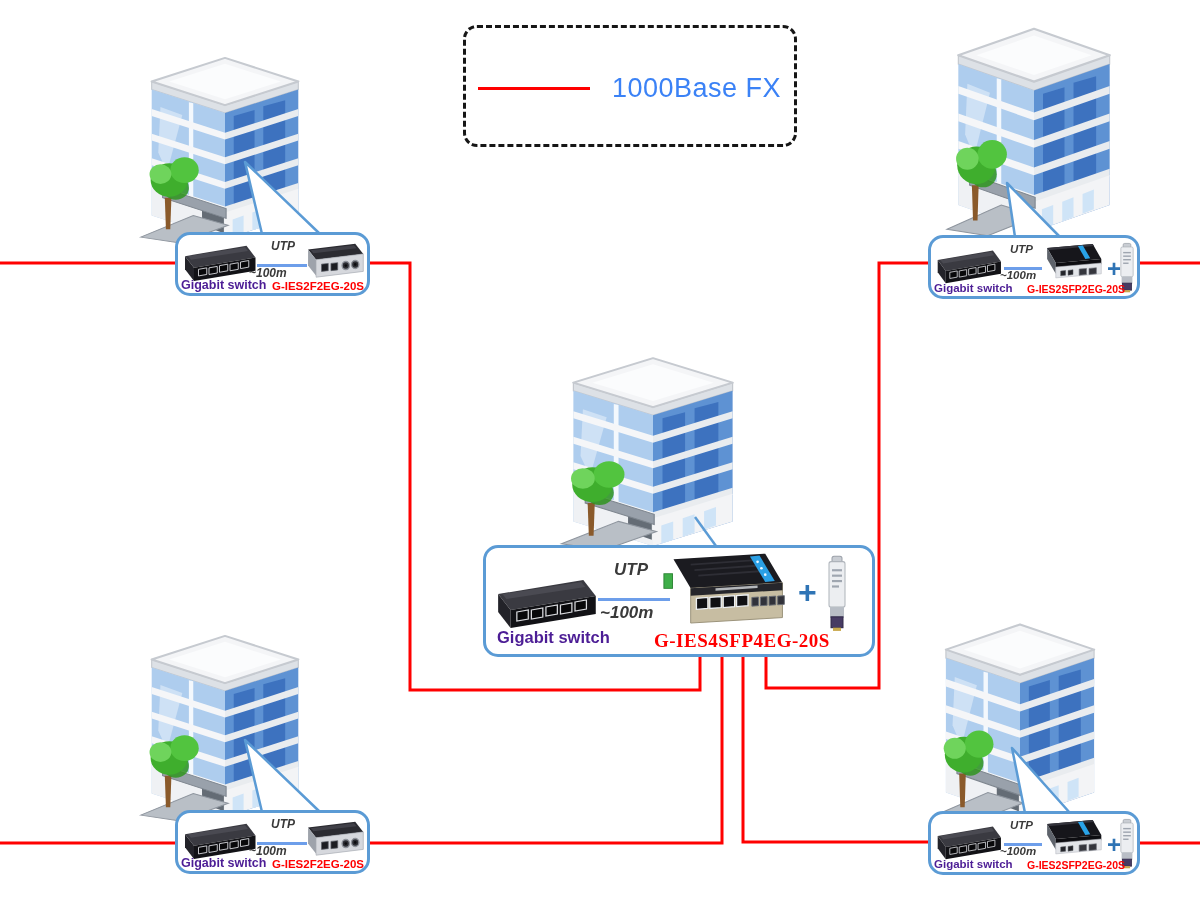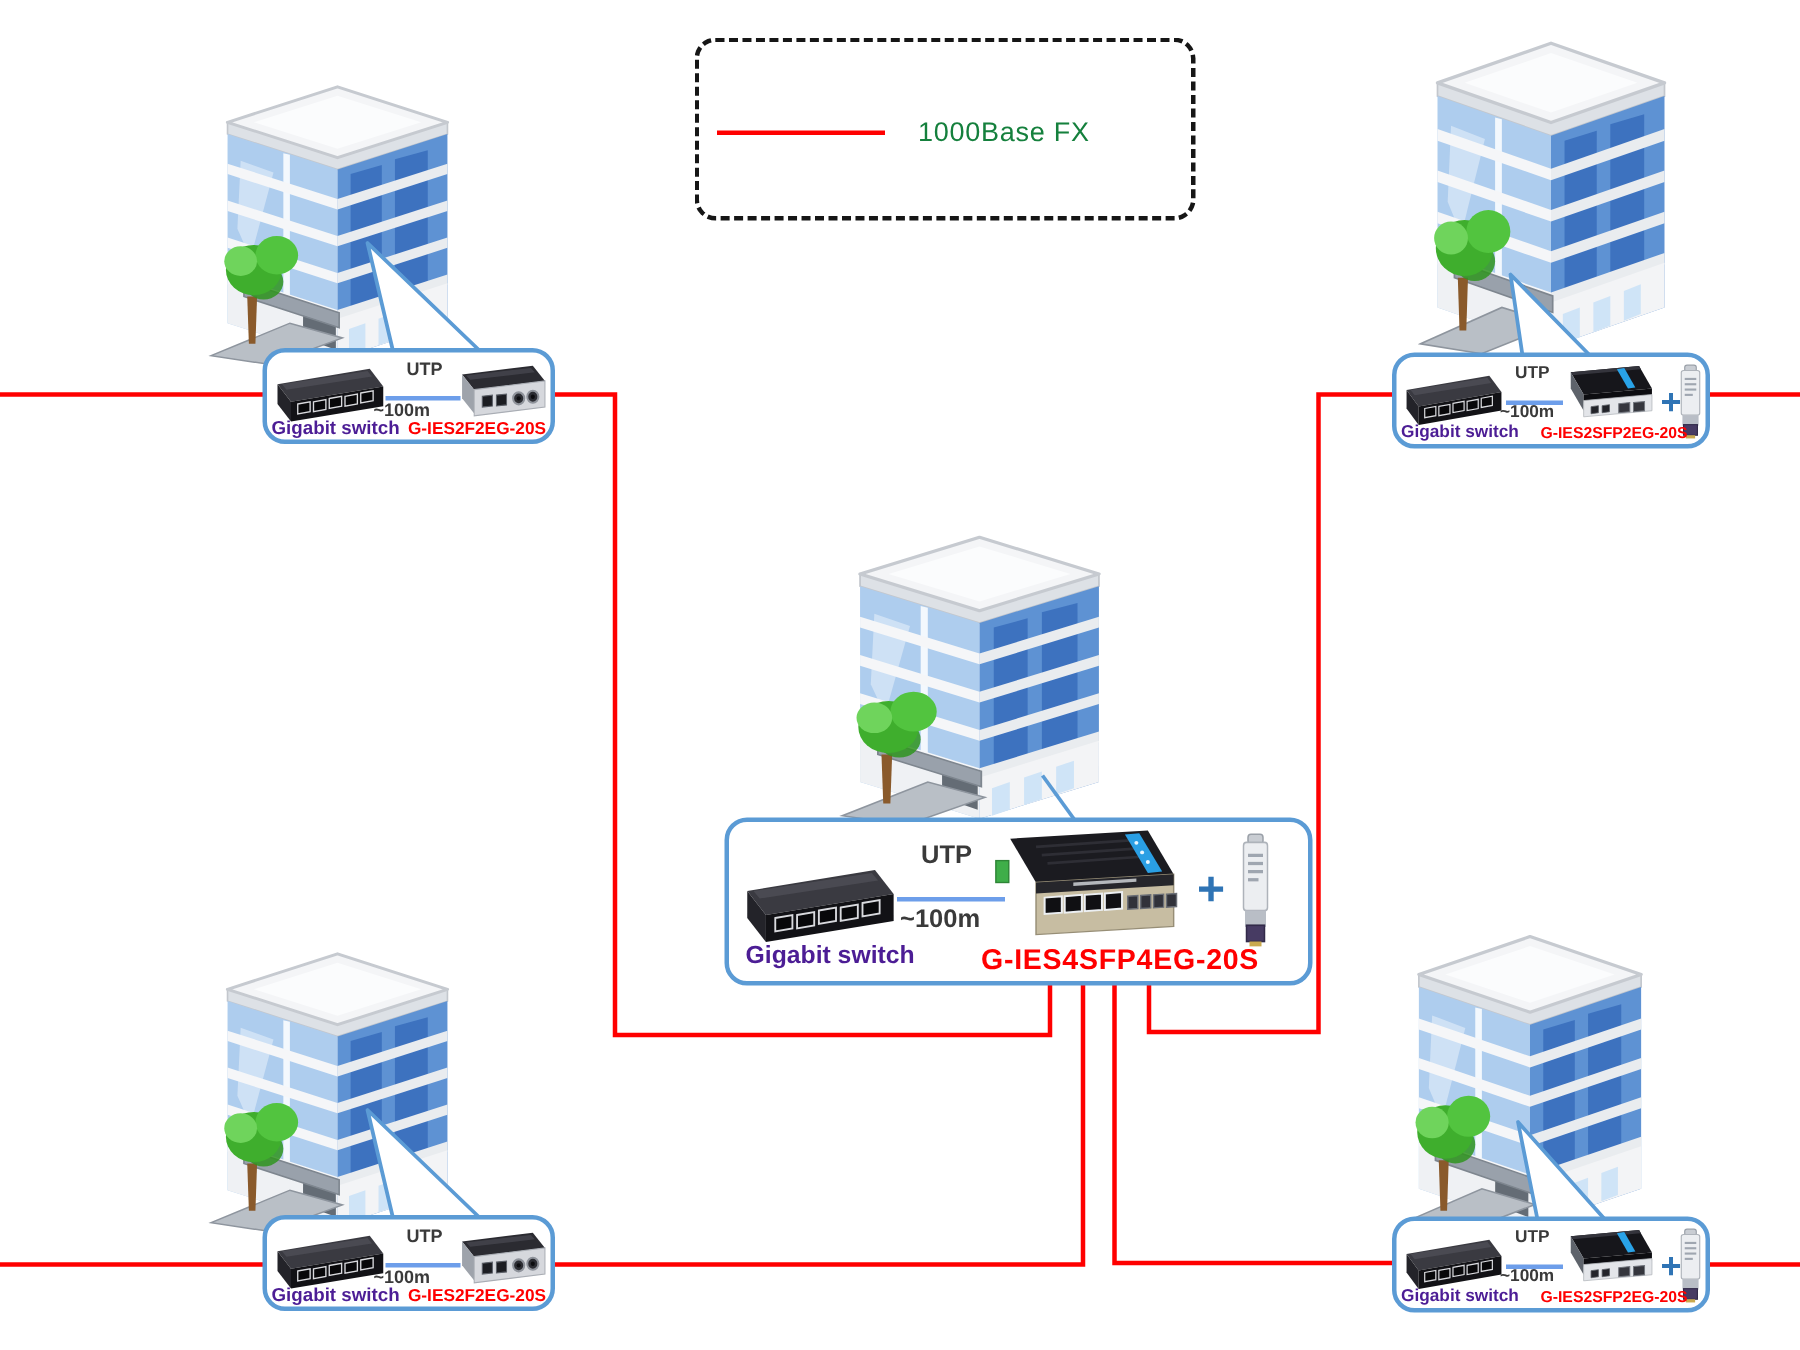--- a/index.html
+++ b/index.html
@@ -5,21 +5,21 @@
   html,body{margin:0;padding:0;background:#fff;}
   body{font-family:"Liberation Sans","DejaVu Sans",sans-serif;}
   #canvas{position:relative;width:1200px;height:900px;background:#ffffff;overflow:hidden;}
 
   
   .legend{position:absolute;left:463px;top:25px;width:334px;height:122px;
     border:3px dashed #161616;border-radius:14px;box-sizing:border-box;
     display:flex;flex-direction:column;justify-content:center;gap:16px;padding:4px 0 0 12px;}
   .legend-row{display:flex;align-items:center;gap:22px;}
   .legend-line{width:112px;height:3px;background:#ff0000;flex:none;}
-  .legend-label{font-size:18px;color:#15803d;letter-spacing:0.5px;white-space:nowrap;}
+  .legend-label{font-size:27px;color:#3b82f6;letter-spacing:0.5px;white-space:nowrap;}
 
   
   .building{position:absolute;}
   .b-tl{left:132px;top:50px;width:186px;height:195px;}
   .b-tr{left:938px;top:20px;width:192px;height:218px;}
   .b-c {left:552px;top:350px;width:202px;height:202px;}
   .b-bl{left:132px;top:628px;width:186px;height:195px;}
   .b-br{left:926px;top:616px;width:188px;height:208px;}
 
   
@@ -32,21 +32,21 @@
   
   .callout{position:absolute;background:#fff;border:3px solid #5b9bd5;border-radius:15px;box-sizing:border-box;}
   .c-tl{left:175px;top:232px;width:195px;height:64px;}
   .c-tr{left:928px;top:235px;width:212px;height:64px;}
   .c-c {left:483px;top:545px;width:392px;height:112px;}
   .c-bl{left:175px;top:810px;width:195px;height:64px;}
   .c-br{left:928px;top:811px;width:212px;height:64px;}
   .callout *{position:absolute;}
 
   .sw-label{font-weight:bold;color:#4c1d95;white-space:nowrap;}
-  .utp,.dist{font-weight:bold;color:#3a3a3a;white-space:nowrap;}
+  .utp,.dist{font-weight:bold;color:#3a3a3a;white-space:nowrap;font-style:italic;}
   .cline{height:3px;background:#6d9eea;}
   .model{font-weight:bold;color:#ff0000;white-space:nowrap;}
   .plus{color:#2f74b5;font-weight:bold;line-height:1;}
 
   
   .small-l .sw-img{left:4px;top:5px;width:78px;height:44px;}
   .small-l .sw-label{left:3px;top:43px;font-size:12.5px;}
   .small-l .utp{left:93px;top:4px;font-size:12px;}
   .small-l .cline{left:79px;top:29px;width:50px;}
   .small-l .dist{left:71px;top:31px;font-size:12px;}
@@ -64,21 +64,21 @@
   .small-r .sfp-img{left:186px;top:4px;width:20px;height:51px;}
   .small-r .model{left:96px;bottom:1px;font-size:10.5px;}
 
   
   .c-c .sw-img{left:8px;top:24px;width:108px;height:60px;}
   .c-c .sw-label{left:11px;top:80px;font-size:16.5px;}
   .c-c .utp{left:128px;top:12px;font-size:17px;}
   .c-c .cline{left:112px;top:50px;width:72px;}
   .c-c .dist{left:114px;top:55px;font-size:17px;}
   .c-c .dev-img{left:176px;top:2px;width:130px;height:84px;}
-  .c-c .model{left:168px;top:82px;font-size:19px;font-family:Liberation Sans, sans-serif;letter-spacing:0.5px;}
+  .c-c .model{left:168px;top:82px;font-size:19px;font-family:Liberation Serif, serif;letter-spacing:0.5px;}
   .c-c .plus{left:312px;top:28px;font-size:32px;}
   .c-c .sfp-img{left:338px;top:6px;width:26px;height:78px;}
 </style>
 </head>
 <body>
 
 <div id="canvas">
 
   <svg width="0" height="0" style="position:absolute" aria-hidden="true">
     <defs>

